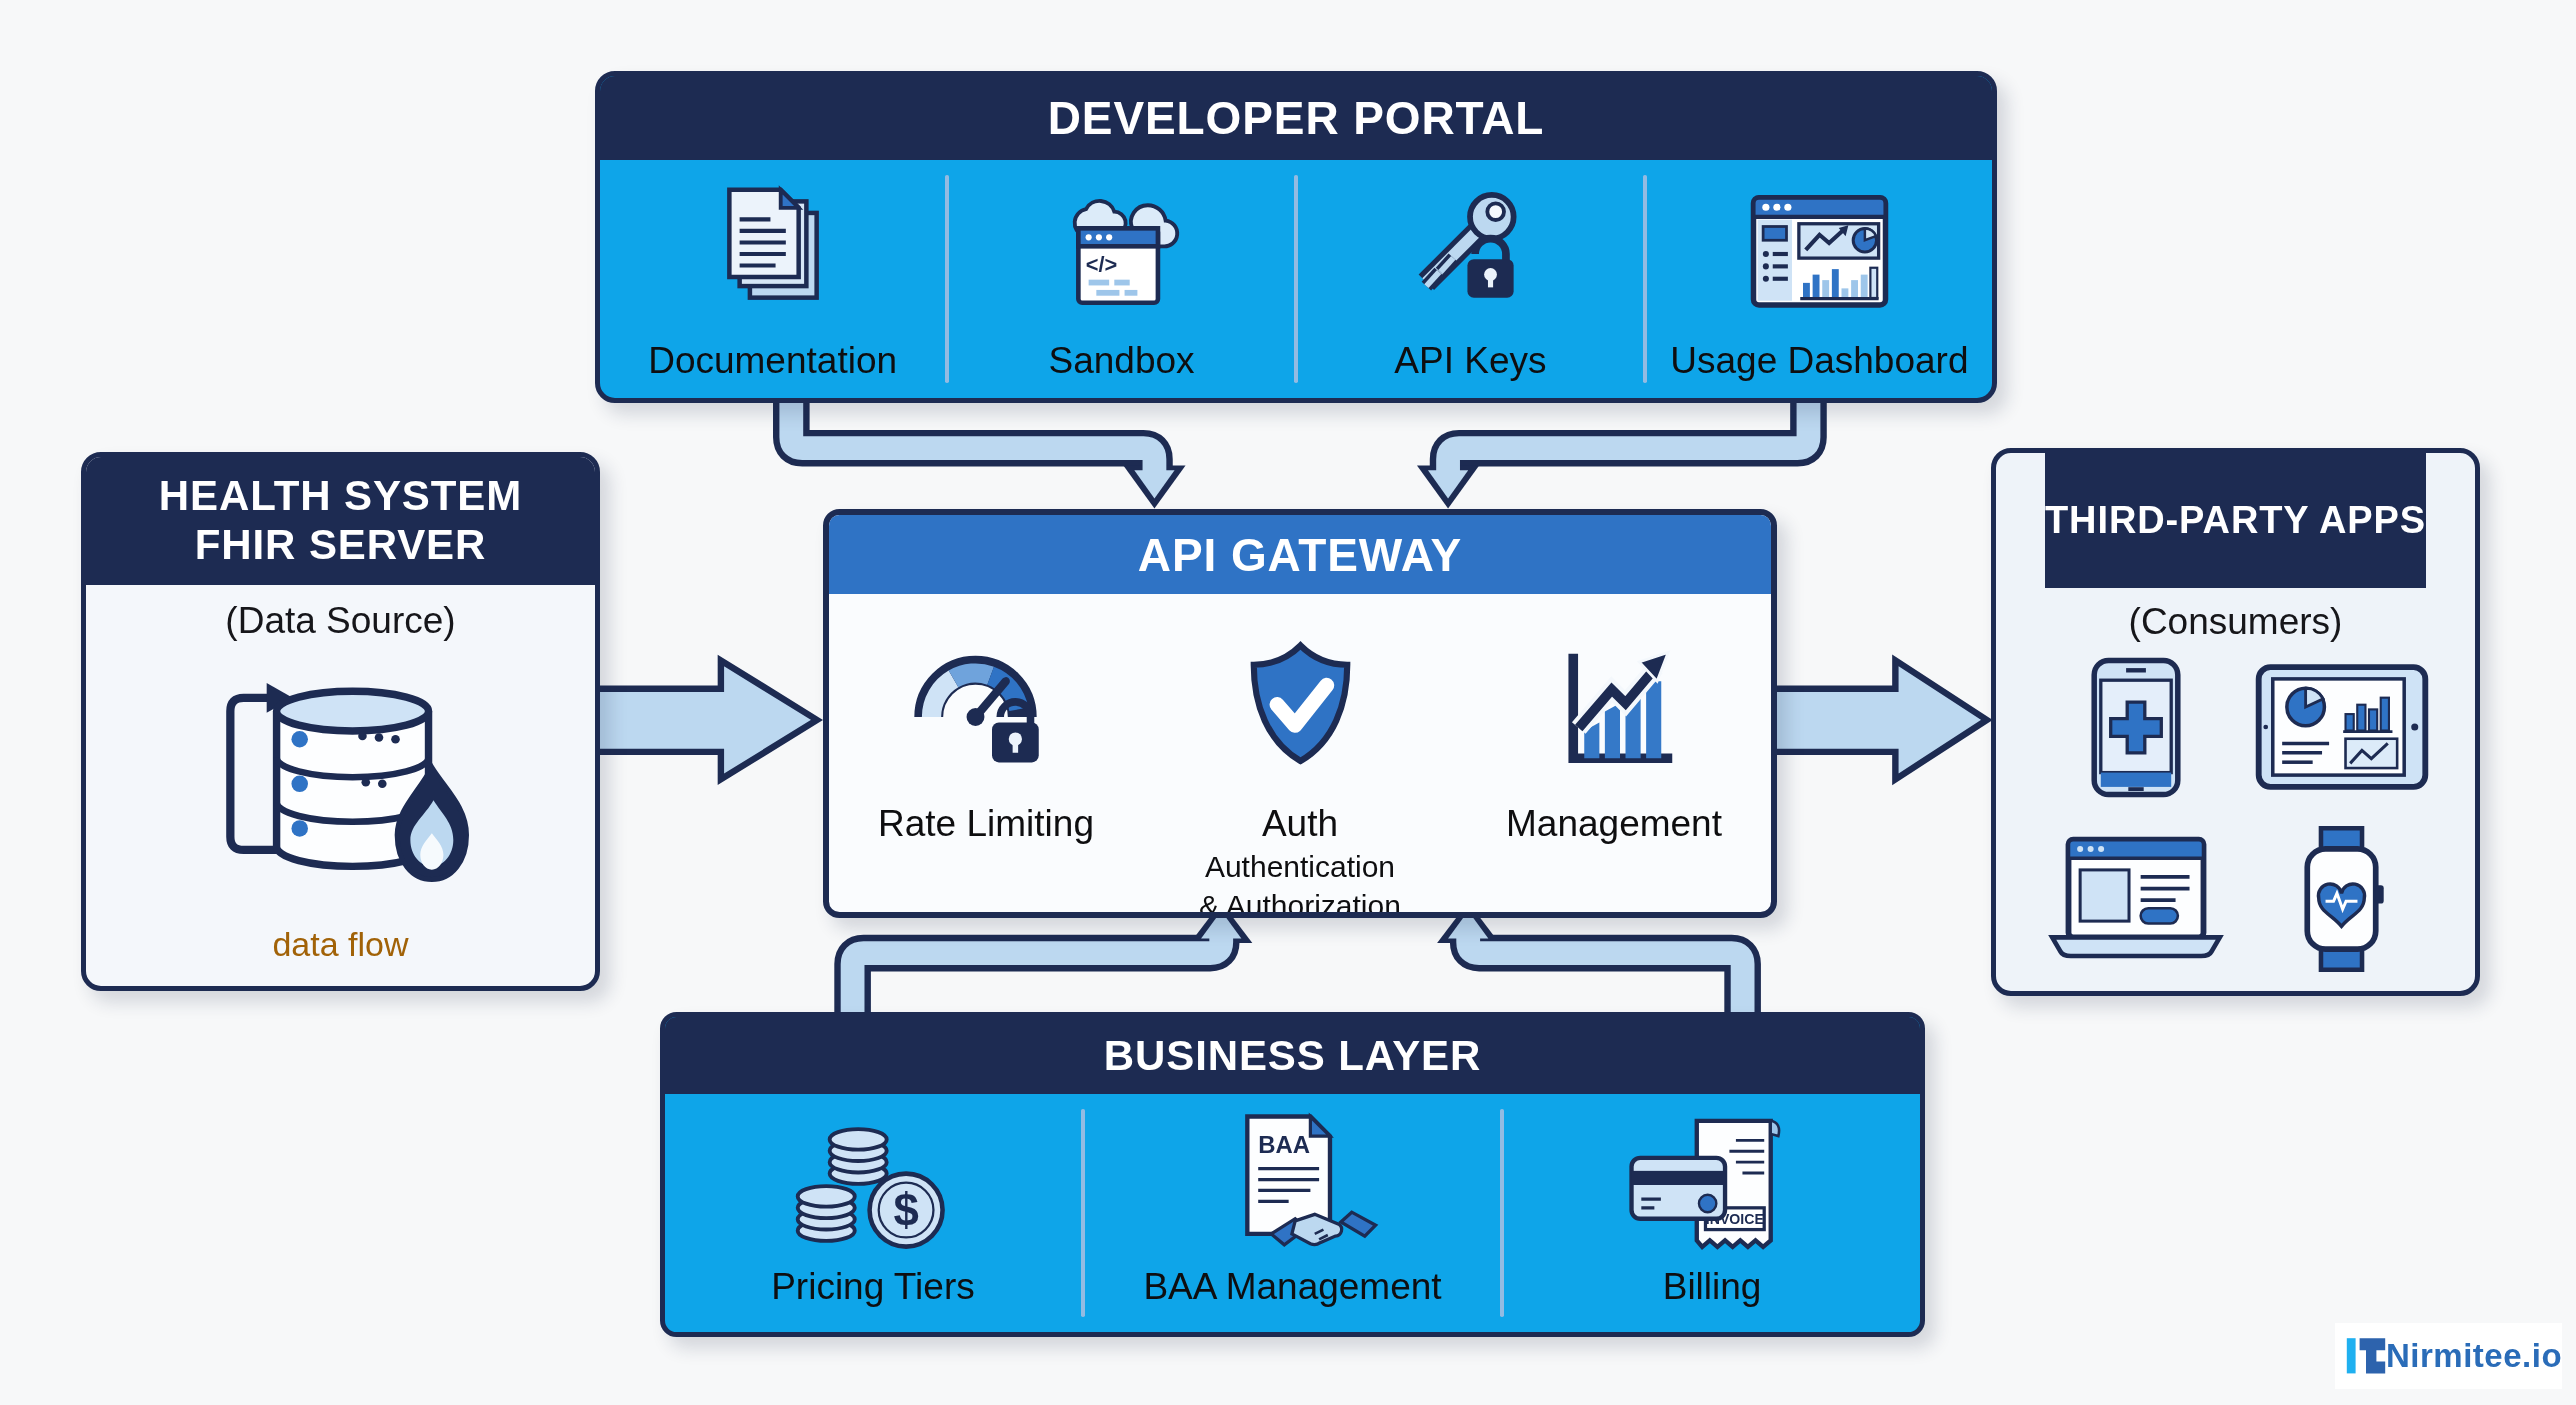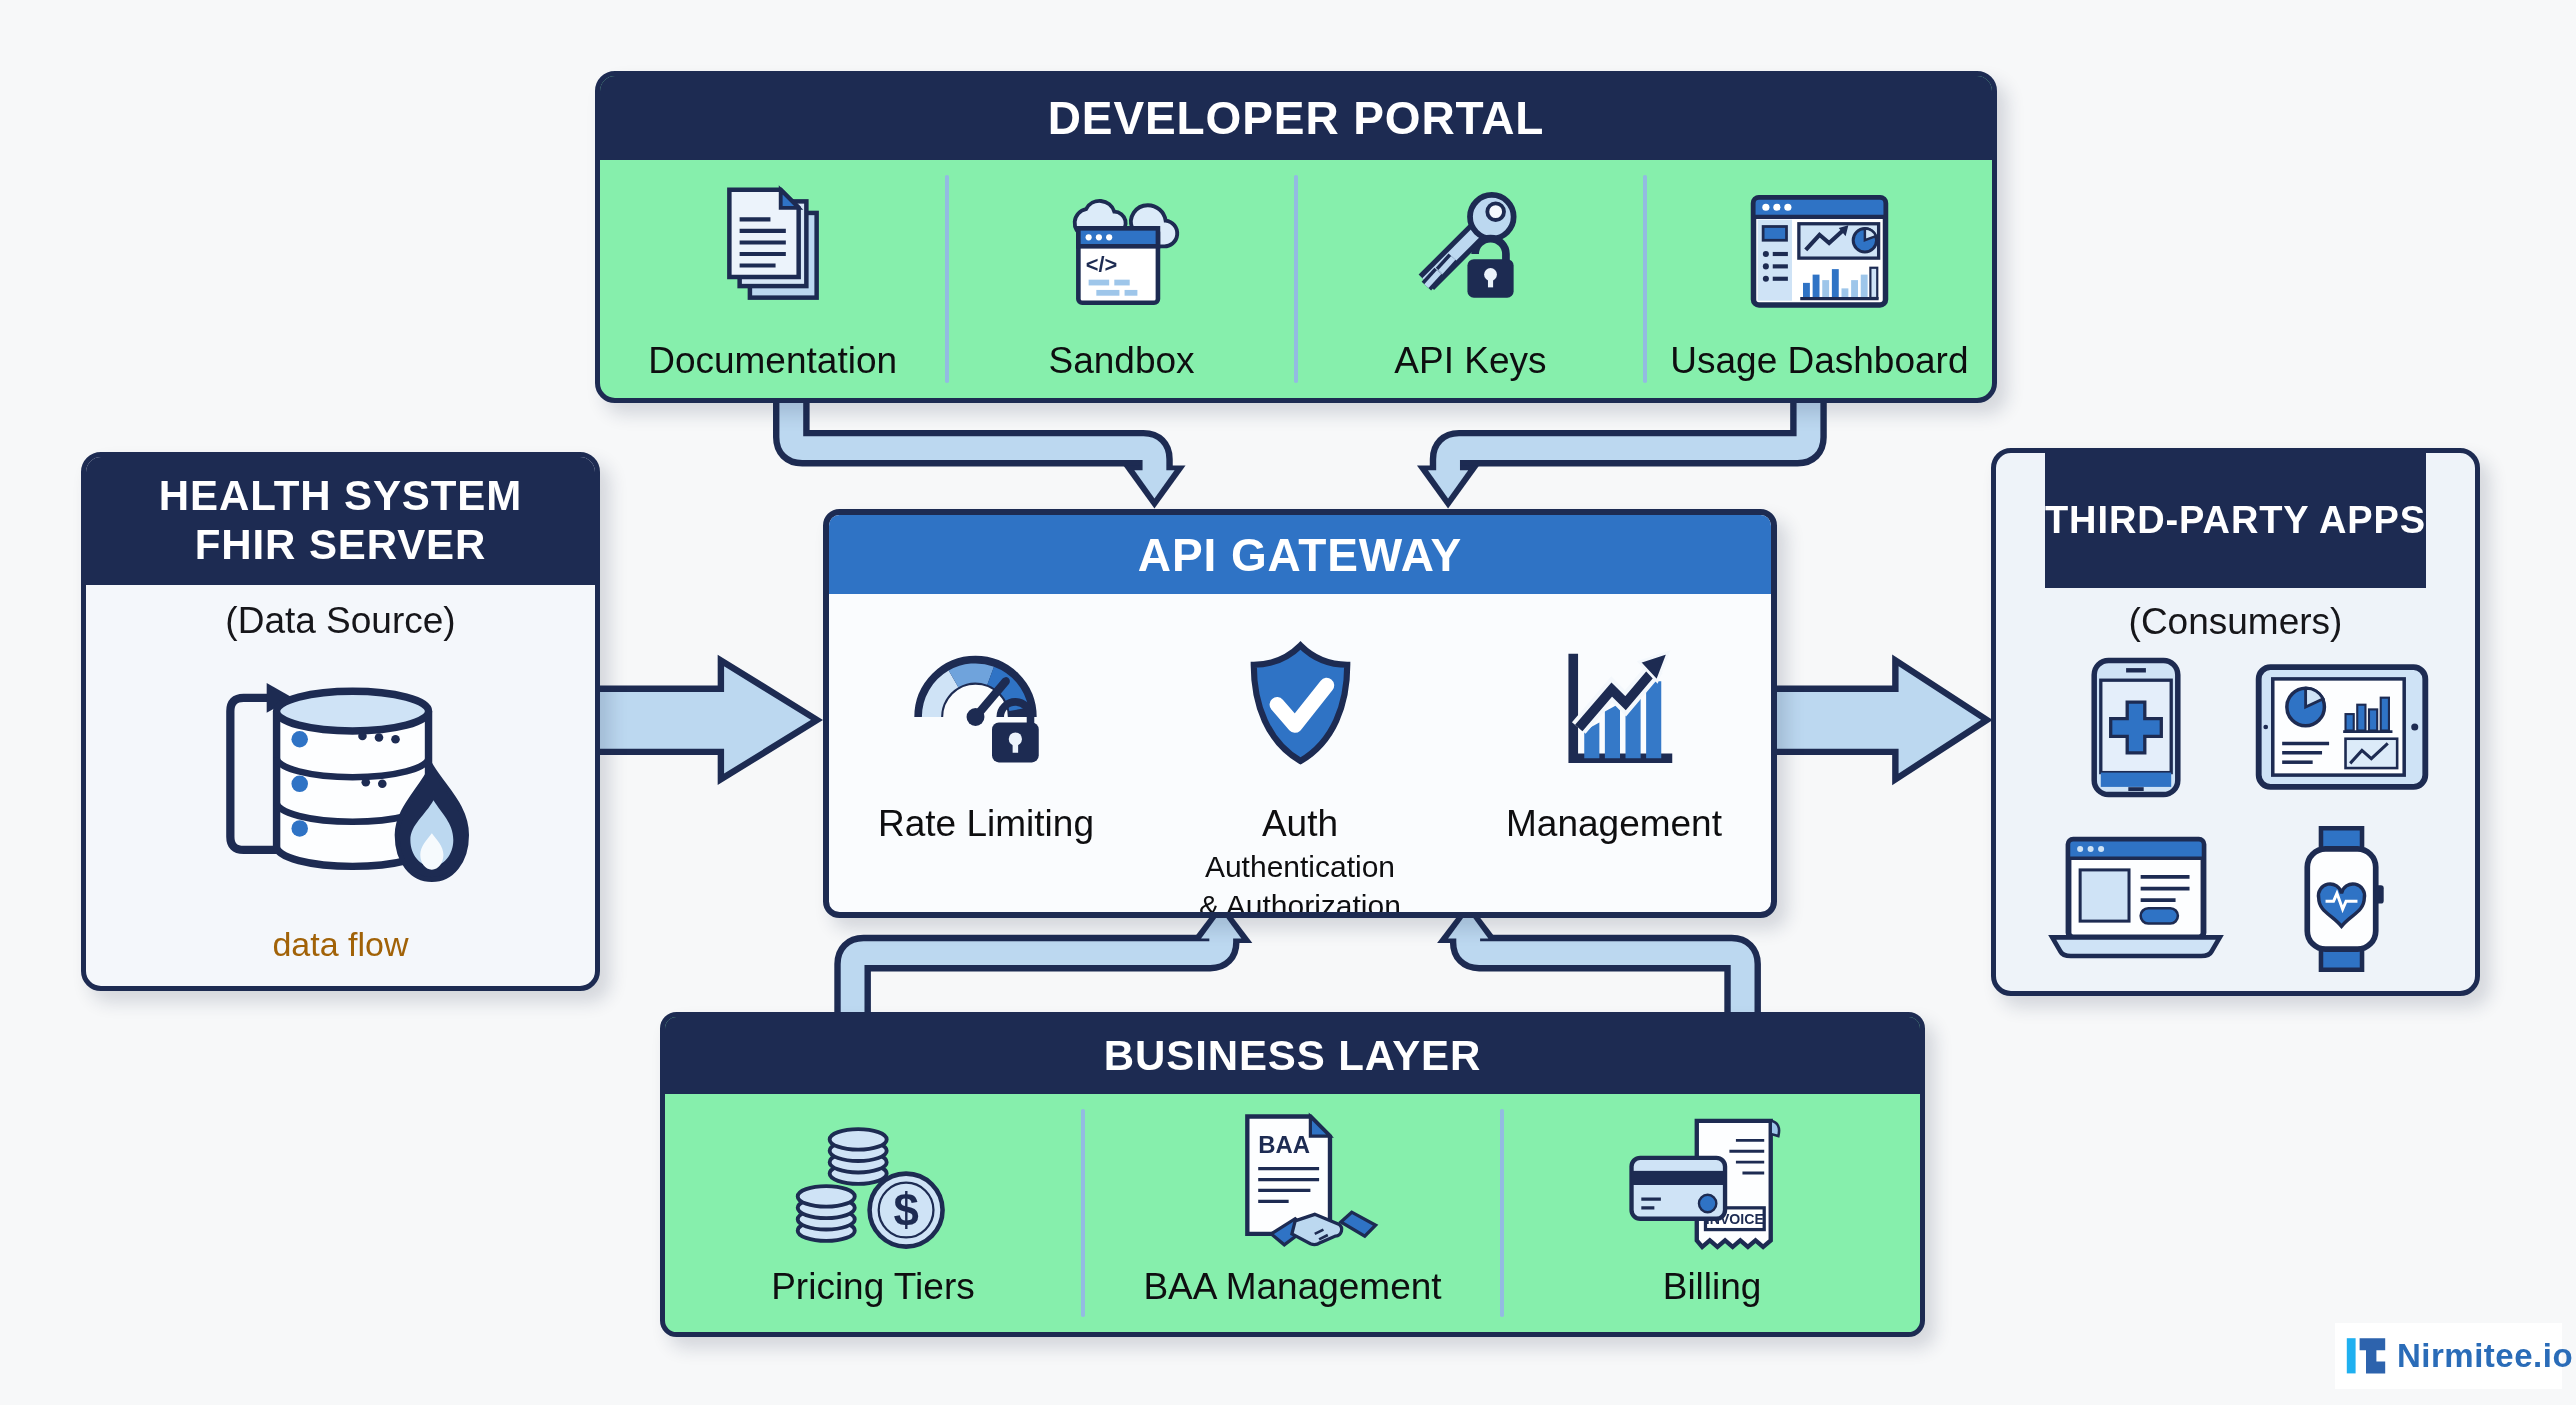--- a/index.html
+++ b/index.html
@@ -5,21 +5,21 @@
   html,body{margin:0;padding:0;background:#f2f2f2;}
   .canvas{
     position:relative;width:2576px;height:1405px;overflow:hidden;
     background:#f7f8f9;
     font-family:"Liberation Sans", sans-serif;
     color:#0e0e10;
   }
   .arrow-layer{position:absolute;left:0;top:0;z-index:1;}
   .box{
     position:absolute;z-index:2;display:flex;flex-direction:column;
-    background:#86efac;border:5.5px solid #1d2b52;border-radius:20px;
+    background:#0ea5e9;border:5.5px solid #1d2b52;border-radius:20px;
     box-shadow:9.1px 11px 18.3px rgba(25,35,70,.16);overflow:hidden;
   }
   .box>header{
     background:#1d2b52;color:#ffffff;font-weight:bold;text-align:center;
     display:flex;flex-direction:column;justify-content:center;flex:none;
     letter-spacing:0.9px;
   }
   
   .portal{left:595px;top:71px;width:1392px;height:322px;}
   .portal>header{height:84px;font-size:46px;}
@@ -48,21 +48,21 @@
   .third .body{flex:1;display:flex;flex-direction:column;align-items:center;padding:12.8px 5.5px 9.1px;}
   .devicegrid{flex:1;display:grid;grid-template-columns:auto auto;align-items:center;justify-items:center;column-gap:24px;row-gap:9.1px;margin-top:5.5px;}
   
   .business{left:660px;top:1012px;width:1255px;height:315px;border-radius:16.5px;}
   .business>header{height:77px;font-size:42px;}
   .business .iconbox{height:148px;}
   .business .label{font-size:37px;margin-top:7.3px;}
   
   .logo{
     position:absolute;z-index:3;left:2335px;top:1323px;width:227px;height:66px;
-    background:#ffffff;display:flex;align-items:center;gap:11px;padding:0 9.1px 0 11px;box-sizing:border-box;
+    background:#ffffff;display:flex;align-items:center;padding:0 9.1px 0 11px;box-sizing:border-box;
   }
   .logo-text{font-size:33px;font-weight:bold;color:#2a6cb8;letter-spacing:0.5px;}
   svg text{font-family:"Liberation Sans", sans-serif;}
 </style>
 </head>
 <body>
 
 <div class="canvas">
 
   <svg class="arrow-layer" width="2576" height="1405" viewBox="0 0 2816 1536">

